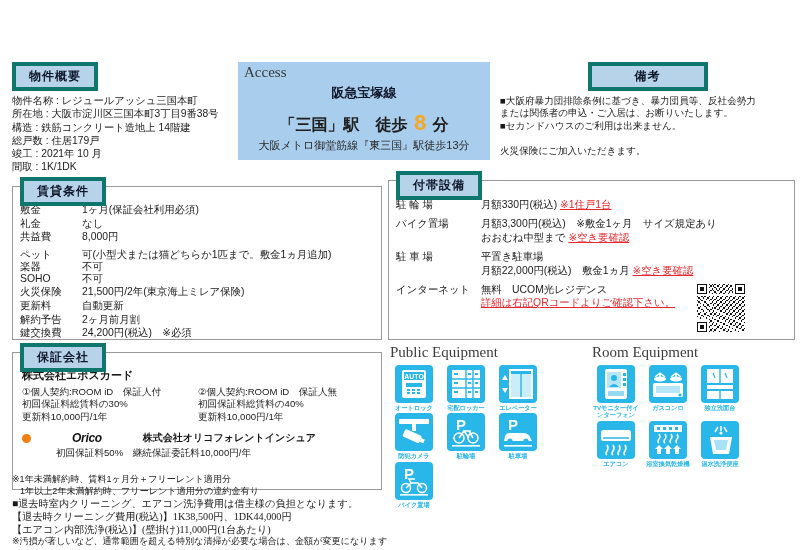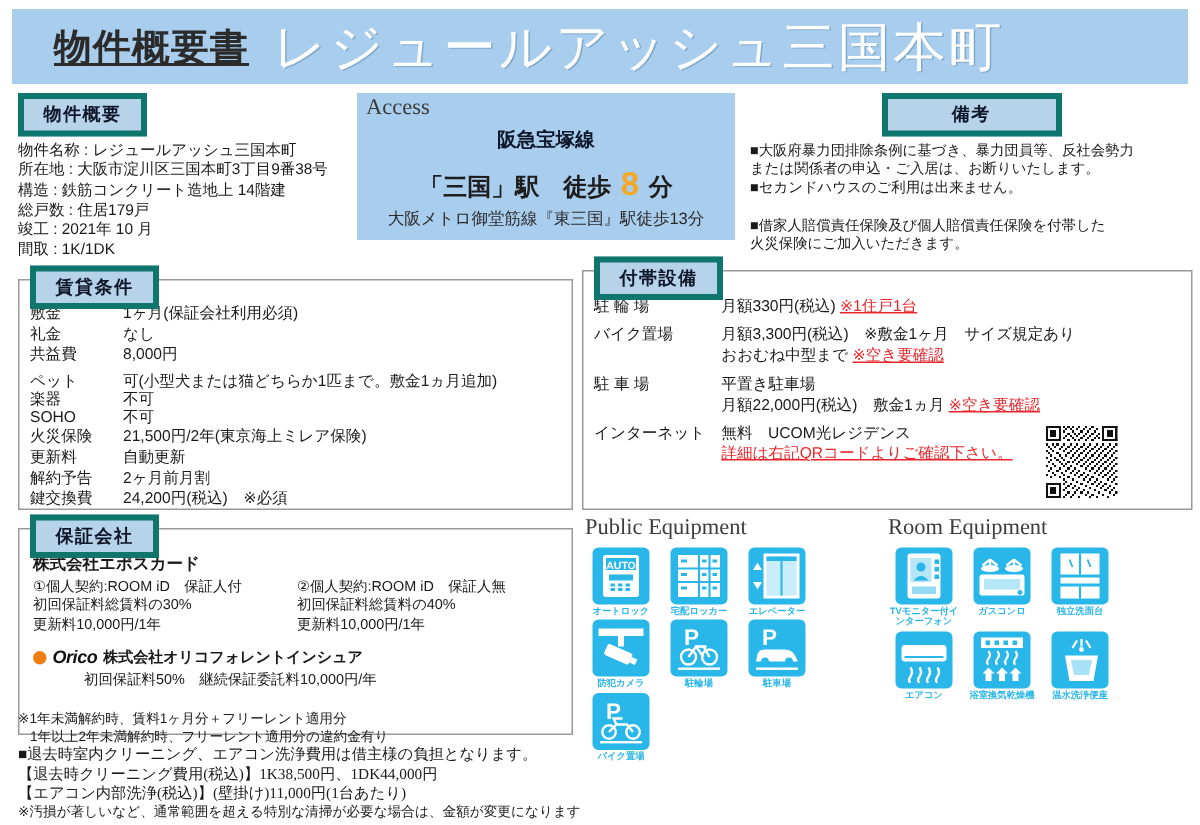--- a/index.html
+++ b/index.html
@@ -78,21 +78,21 @@
   #qr{position:absolute;right:48px;bottom:6px;width:48px;height:48px;}
 
   
   #guar{left:12px;top:352px;width:368px;height:136px;}
   #guar .badge{position:absolute;left:8px;top:-9px;z-index:3;}
   #guar .body{position:absolute;left:0;top:0;width:100%;height:100%;border:1px solid #9a9a9a;}
   #guar .inner{position:absolute;left:10px;top:16px;right:6px;}
   #guar .co{font-size:11px;font-weight:bold;margin-bottom:3px;}
   #guar .cols{display:flex;}
   #guar .col{flex:1;font-size:9.6px;line-height:12.4px;white-space:nowrap;}
-  #guar .orico{display:flex;align-items:center;margin-top:8px;}
+  #guar .orico{display:flex;align-items:center;margin-top:8px;gap:37px;}
   #guar .dot{width:9px;height:9px;border-radius:50%;background:#f07f12;margin-right:4px;}
   #guar .oricoName{font-size:12px;font-weight:bold;font-style:italic;letter-spacing:-0.3px;color:#111;}
   #guar .oricoCo{font-size:10px;font-weight:bold;margin-left:4px;}
   #guar .oricoTerms{font-size:9.6px;margin-top:2px;margin-left:34px;}
 
   
   #notes{left:12px;top:474px;width:400px;}
   #notes div{font-size:9.1px;line-height:11.6px;white-space:nowrap;}
   #notes .ind{padding-left:8px;}
   #notes .blk{font-size:10.2px;line-height:13px;font-family:Liberation Serif, serif;}
@@ -115,24 +115,20 @@
     font-size:6.2px;color:#29b6e8;line-height:7.4px;margin-top:1px;
     white-space:normal;font-weight:bold;
   }
   .eq-ico svg{display:block;}
 </style>
 </head>
 <body>
 
 <div class="sheet">
 
-  <div class="banner">
-    <span class="banner-sub">物件概要書</span>
-    <span class="banner-title">レジュールアッシュ三国本町</span>
-  </div>
 
   <div class="panel" id="overview">
     <div class="badge">物件概要</div>
     <div class="line">物件名称 : レジュールアッシュ三国本町</div>
     <div class="line">所在地 : 大阪市淀川区三国本町3丁目9番38号</div>
     <div class="line">構造 : 鉄筋コンクリート造地上 14階建</div>
     <div class="line">総戸数 : 住居179戸</div>
     <div class="line">竣工 : 2021年 10 月</div>
     <div class="line">間取 : 1K/1DK</div>
   </div>
@@ -147,21 +143,20 @@
     </div>
     <div class="line3">大阪メトロ御堂筋線『東三国』駅徒歩13分</div>
   </div>
 
   <div class="panel" id="remarks">
     <div class="badge">備考</div>
     <div class="r">■大阪府暴力団排除条例に基づき、暴力団員等、反社会勢力</div>
     <div class="r">または関係者の申込・ご入居は、お断りいたします。</div>
     <div class="r">■セカンドハウスのご利用は出来ません。</div>
     <div class="r">&nbsp;</div>
-    <div class="r">■借家人賠償責任保険及び個人賠償責任保険を付帯した</div>
     <div class="r">火災保険にご加入いただきます。</div>
   </div>
 
   <div class="panel" id="rent">
     <div class="body"></div>
     <div class="badge">賃貸条件</div>
     <div class="rows">
       <div class="row">
         <span class="k">敷金</span>
         <span class="v">1ヶ月(保証会社利用必須)</span>

